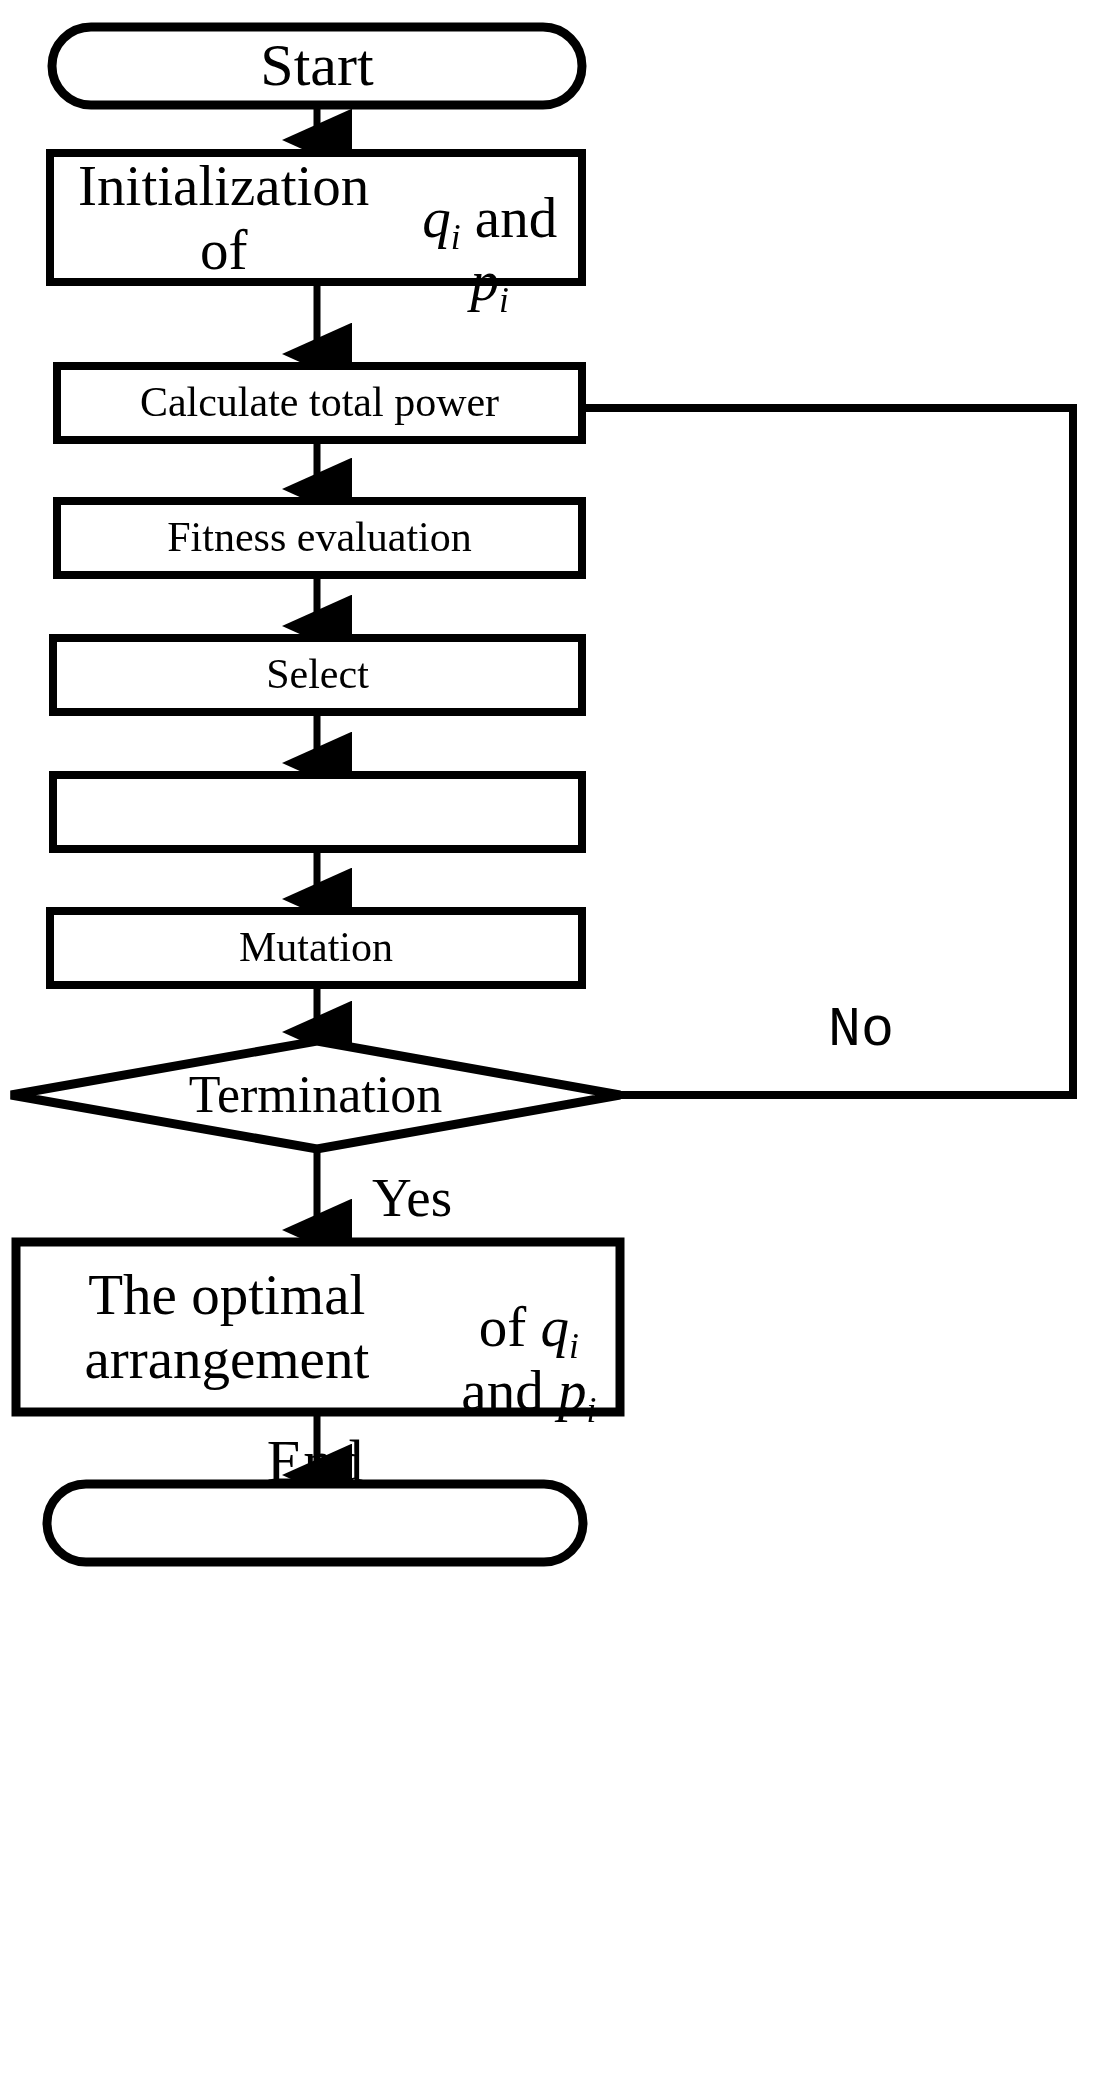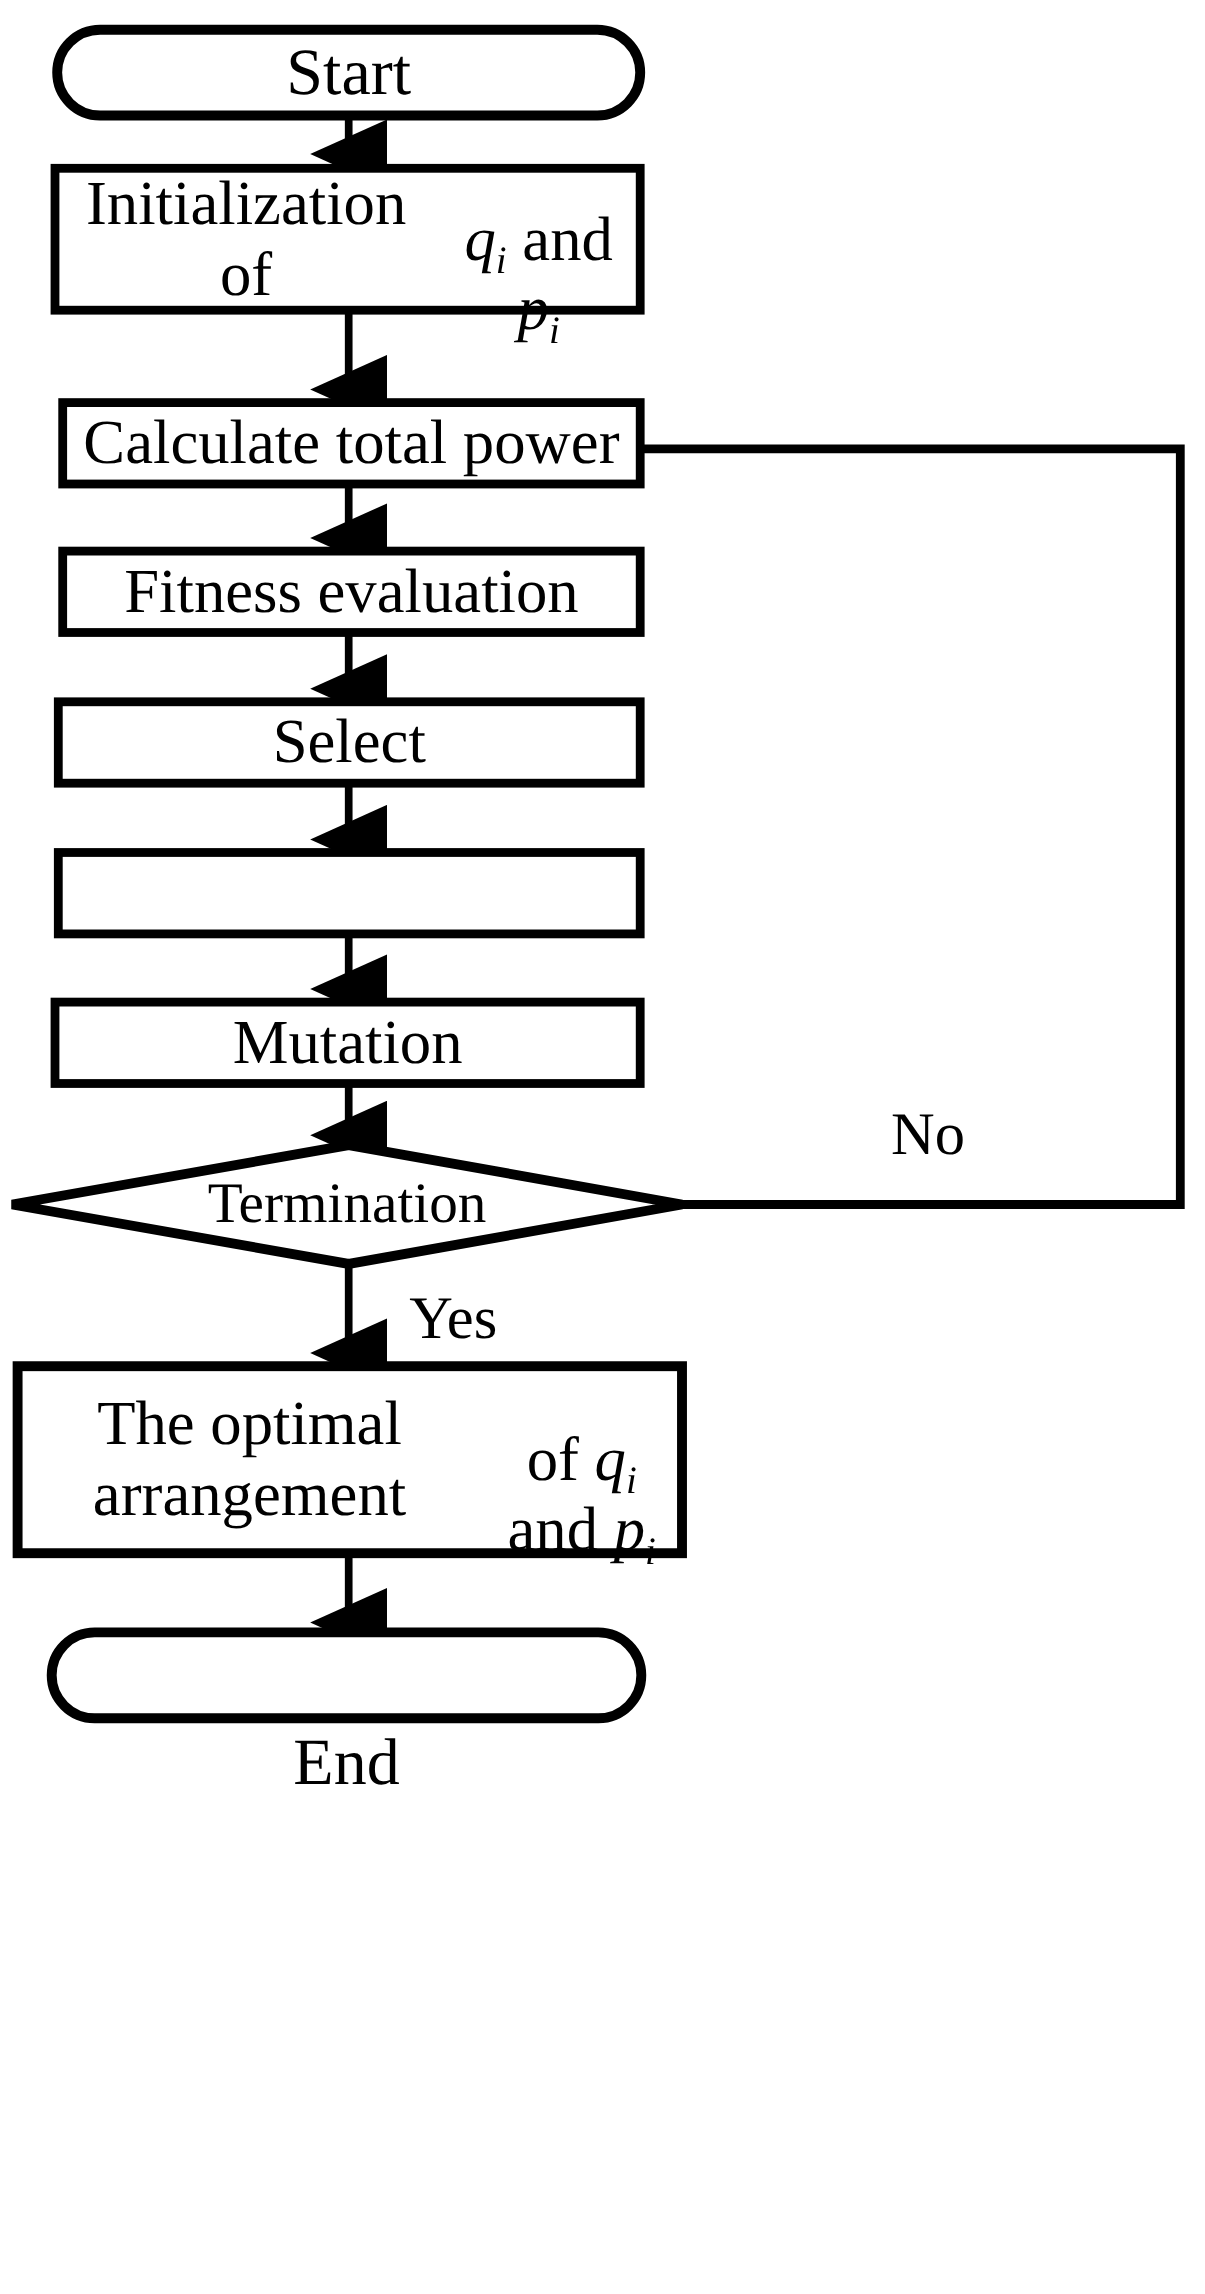--- a/index.html
+++ b/index.html
@@ -41,21 +41,21 @@
   .math-var {
     font-style: italic;
   }
   .math-sub {
     font-style: italic;
     font-size: 0.62em;
     vertical-align: sub;
     line-height: 0;
   }
   .fs-start   { font-size: 60px; }
-  .fs-proc    { font-size: 57px; }
+  .fs-proc    { font-size: 42px; }
   .fs-init    { font-size: 57px; }
   .fs-diamond { font-size: 52px; }
   .fs-result  { font-size: 57px; }
   .fs-end     { font-size: 60px; }
   .fs-edge    { font-size: 55px; }
 </style>
 </head>
 <body>
 
 <div id="canvas">
@@ -129,19 +129,19 @@
 
   <div class="node-label fs-proc" style="left:50px; top:911px; width:532px; height:74px;">Mutation</div>
 
   <div class="node-label fs-result" style="left:16px; top:1242px; width:604px; height:170px; flex-direction:row;">
     <div>The optimal arrangement</div>
     <div>
       <span>of </span><span class="math-var">q</span><span class="math-sub">i</span><span> and </span><span class="math-var">p</span><span class="math-sub">i</span>
     </div>
   </div>
 
-  <div class="node-label fs-end" style="left:47px; top:1564px; width:536px; height:78px;">End</div>
+  <div class="node-label fs-end" style="left:47px; top:1423px; width:536px; height:78px;">End</div>
 
-  <div class="edge-label fs-edge" style="left:810px; top:1003px;">No</div>
+  <div class="edge-label fs-edge" style="left:828px; top:1003px;font-family:Liberation Mono, monospace;">No</div>
 
   <div class="edge-label fs-edge" style="left:372px; top:1170px;">Yes</div>
 
 </div>
 
 </body></html>

